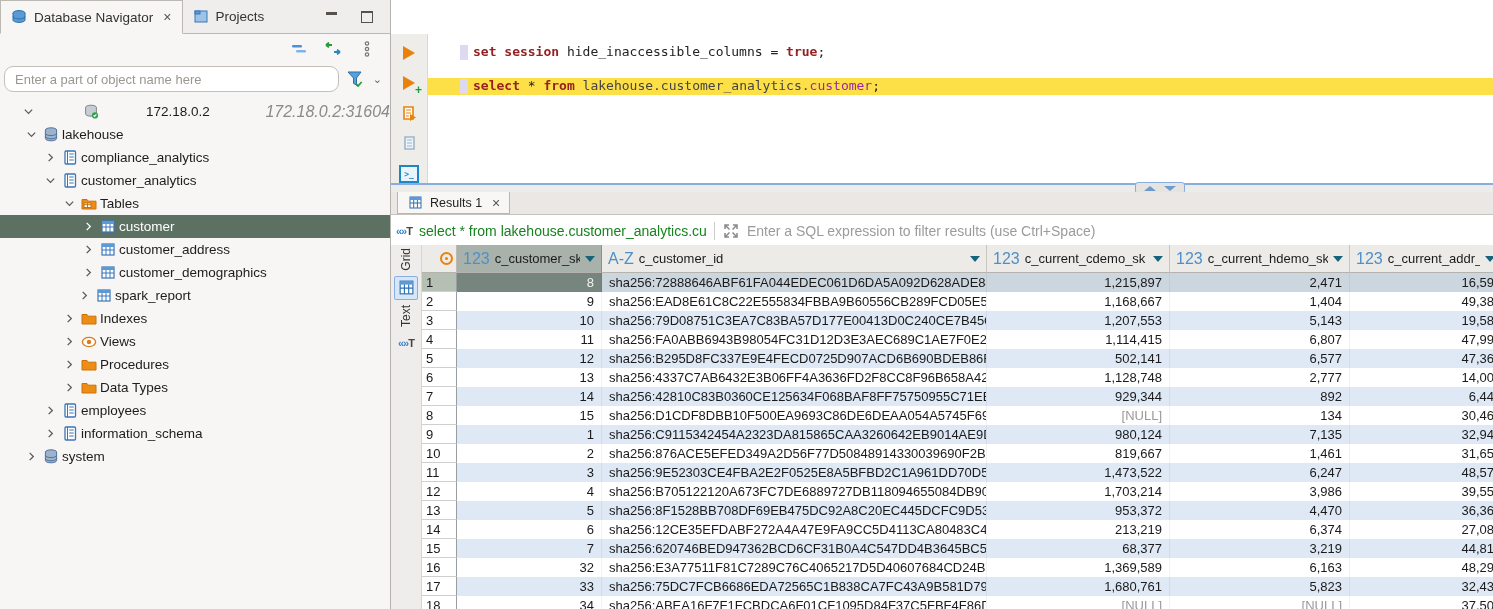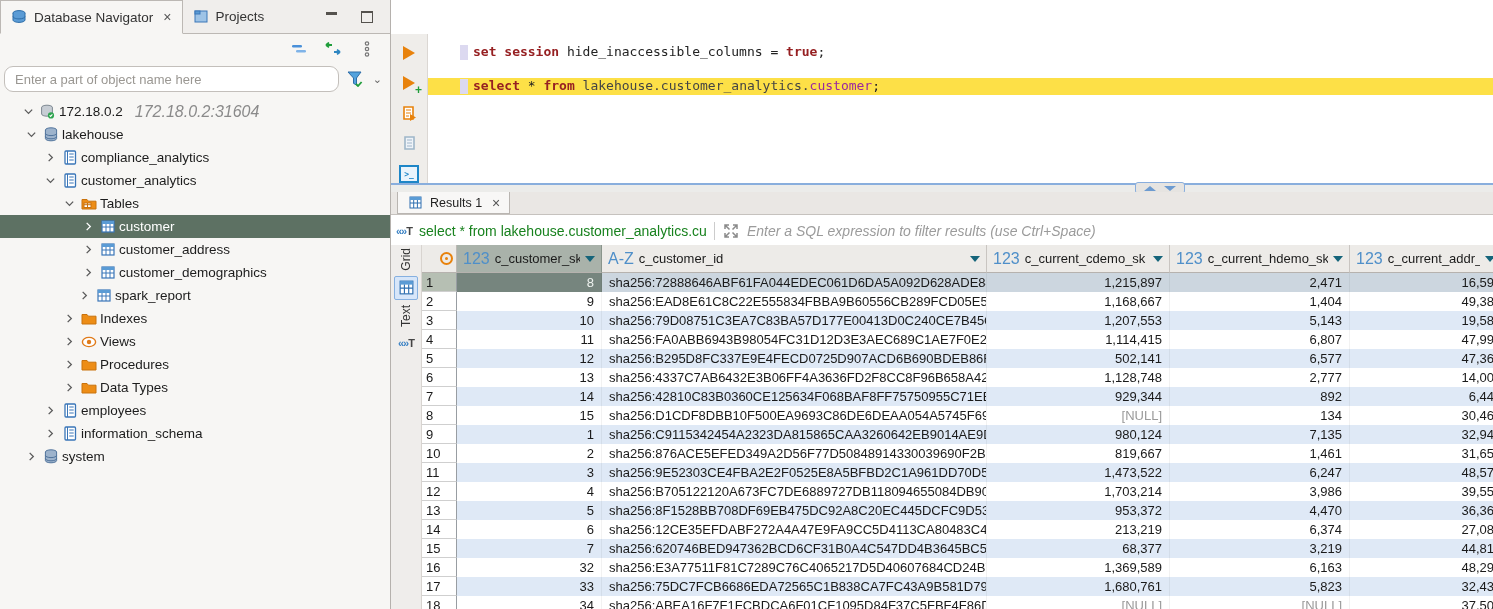--- a/index.html
+++ b/index.html
@@ -70,21 +70,21 @@
   
   .results{position:absolute;left:391px;right:0;top:192px;bottom:0;background:#fff;}
   .results-tabs{height:22px;background:#eae7e4;border-bottom:1px solid #c6c2be;display:flex;}
   .rtab{display:flex;align-items:center;gap:6px;padding:0 9px;font-size:12.5px;color:#222;background:#f8f7f6;
         border:1px solid #b9b5b1;border-top:none;margin-left:6px;border-radius:0 0 0 0;}
   .filter-bar{height:31px;background:#fff;border-bottom:1px solid #d4d0cb;display:flex;align-items:center;padding-left:5px;gap:7px;overflow:hidden;}
   .sqlt-icon{font-size:11px;color:#3b82c4;font-weight:bold;letter-spacing:-1px;flex:0 0 auto;}
   .sqlt-icon .t{color:#444;}
   .filter-query{color:#18821e;font-size:14px;white-space:nowrap;}
   .vsep{width:1px;height:18px;background:#ccc;}
-  .filter-placeholder{color:#9b9b9b;font-style:italic;font-size:14px;white-space:nowrap;}
+  .filter-placeholder{color:#9b9b9b;font-size:14px;white-space:nowrap;}
 
   .grid-wrap{position:absolute;left:0;right:0;top:53px;bottom:0;display:flex;}
   .side-strip{width:30px;flex:0 0 30px;background:#efedeb;border-right:1px solid #d8d4d0;
       display:flex;flex-direction:column;align-items:center;padding-top:3px;gap:5px;}
   .vlabel{writing-mode:vertical-rl;transform:rotate(180deg);font-size:12px;color:#333;}
   .side-icon{width:22px;height:22px;display:flex;align-items:center;justify-content:center;}
   .side-icon.sel{background:#d7e6f9;border:1px solid #86b0e0;border-radius:2px;}
 
   .grid{position:relative;flex:1;overflow:hidden;background:#fff;font-size:13px;}
   .ghead{display:flex;height:28px;background:#edebe8;}
@@ -176,21 +176,21 @@
       <span class="tb-icon">
         <svg width="17" height="16" viewBox="0 0 17 16">
             <path d="M1 1h13L9.5 7v7l-3-1.6V7z" fill="#53a2dd" stroke="#2d6da8"></path>
             <path d="M9 13l2 2 3.6-4" stroke="#1f9d3a" stroke-width="1.8" fill="none"></path>
           </svg>
       </span>
       <span class="chev-small">⌄</span>
     </div>
 
     <div class="tree">
-        <div class="tree-row" style="padding-left: 20px;">
+        <div class="tree-row" style="padding-left: 20px; justify-content: space-between;">
           <span class="chev">
             <svg width="11" height="11" viewBox="0 0 12 12">
               <polyline class="chevline" points="2,4 6,8 10,4" fill="none" stroke="#5a5a5a" stroke-width="1.4"></polyline>
             </svg>
           </span>
           <span class="ticon">
             <svg width="15" height="15" viewBox="0 0 15 15">
               <ellipse cx="7" cy="3.4" rx="5.4" ry="2.2" fill="#c7cdd4" stroke="#7d8891"></ellipse>
               <path d="M1.6 3.4v6.6c0 1.2 2.4 2.2 5.4 2.2s5.4-1 5.4-2.2V3.4" fill="#c7cdd4" stroke="#7d8891"></path>
               <circle cx="11" cy="11.4" r="3.1" fill="#2ea44f"></circle>

